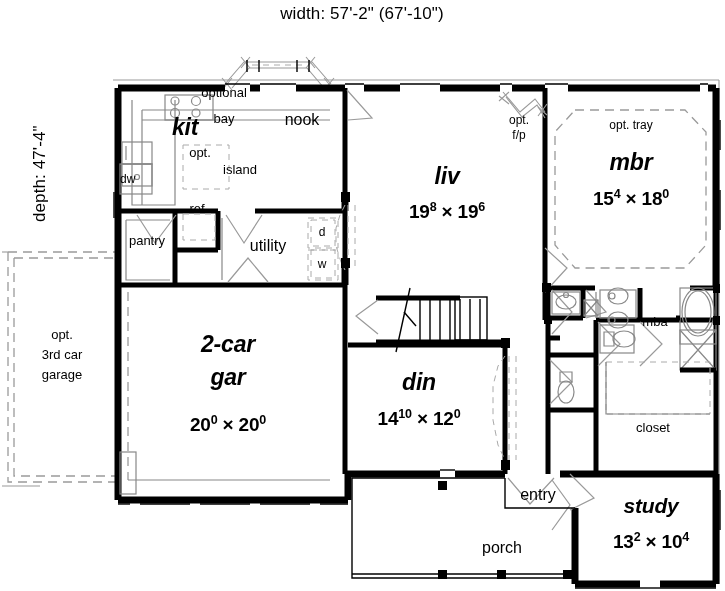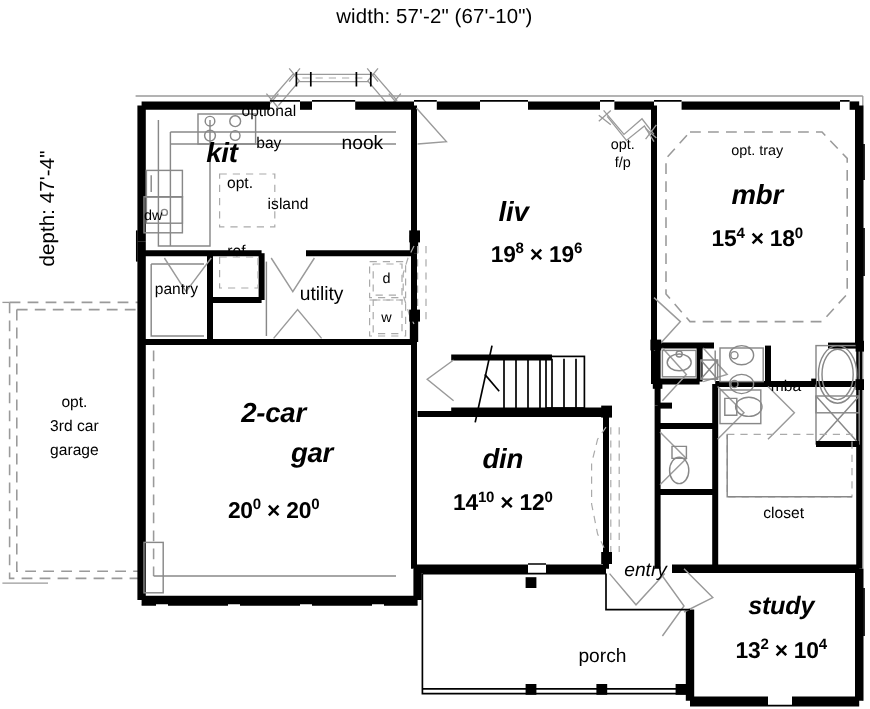--- a/index.html
+++ b/index.html
@@ -326,21 +326,21 @@
 
 <div class="lbl plain s13 ctr" style="left:147px;top:234px;">pantry</div>
 
 <div class="lbl plain s13 ctr" style="left:197px;top:202px;">ref</div>
 
 <div class="lbl plain ctr" style="left:268px;top:237px;">utility</div>
 
 <div class="lbl plain s12 ctr" style="left:322px;top:226px;">d</div>
 <div class="lbl plain s12 ctr" style="left:322px;top:258px;">w</div>
 
-<div class="lbl room-bold ctr" style="left:428px;top:164px;text-align:right;">liv</div>
+<div class="lbl room-bold ctr" style="left:447px;top:164px;text-align:right;">liv</div>
 <div class="lbl room-dim ctr" style="left:447px;top:200px;">
   <span>19</span><sup>8</sup>
   <span>×</span>
   <span>19</span><sup>6</sup>
 </div>
 
 <div class="lbl plain s12 ctr" style="left:519px;top:114px;">opt.</div>
 <div class="lbl plain s12 ctr" style="left:519px;top:129px;">f/p</div>
 
 <div class="lbl plain s12 ctr" style="left:631px;top:119px;">opt. tray</div>
@@ -350,39 +350,39 @@
   <span>15</span><sup>4</sup>
   <span>×</span>
   <span>18</span><sup>0</sup>
 </div>
 
 <div class="lbl plain s13 ctr" style="left:62px;top:328px;">opt.</div>
 <div class="lbl plain s13 ctr" style="left:62px;top:348px;">3rd car</div>
 <div class="lbl plain s13 ctr" style="left:62px;top:368px;">garage</div>
 
 <div class="lbl room-bold ctr" style="left:228px;top:332px;">2-car</div>
-<div class="lbl room-bold ctr" style="left:228px;top:365px;margin-left:32px;">gar</div>
+<div class="lbl room-bold ctr" style="left:228px;top:365px;">gar</div>
 <div class="lbl room-dim ctr" style="left:228px;top:413px;">
   <span>20</span><sup>0</sup>
   <span>×</span>
   <span>20</span><sup>0</sup>
 </div>
 
 <div class="lbl room-bold ctr" style="left:419px;top:370px;">din</div>
 <div class="lbl room-dim ctr" style="left:419px;top:407px;">
   <span>14</span><sup>10</sup>
   <span>×</span>
   <span>12</span><sup>0</sup>
 </div>
 
 <div class="lbl plain s13 ctr" style="left:655px;top:315px;">mba</div>
 
 <div class="lbl plain s13 ctr" style="left:653px;top:421px;">closet</div>
 
-<div class="lbl plain ctr" style="left:538px;top:467px;font-style:italic;">entry</div>
+<div class="lbl plain ctr" style="left:538px;top:486px;">entry</div>
 
 <div class="lbl plain ctr" style="left:502px;top:539px;">porch</div>
 
 <div class="lbl room-bold sm ctr" style="left:651px;top:494px;">study</div>
 <div class="lbl room-dim ctr" style="left:651px;top:530px;">
   <span>13</span><sup>2</sup>
   <span>×</span>
   <span>10</span><sup>4</sup>
 </div>
 

